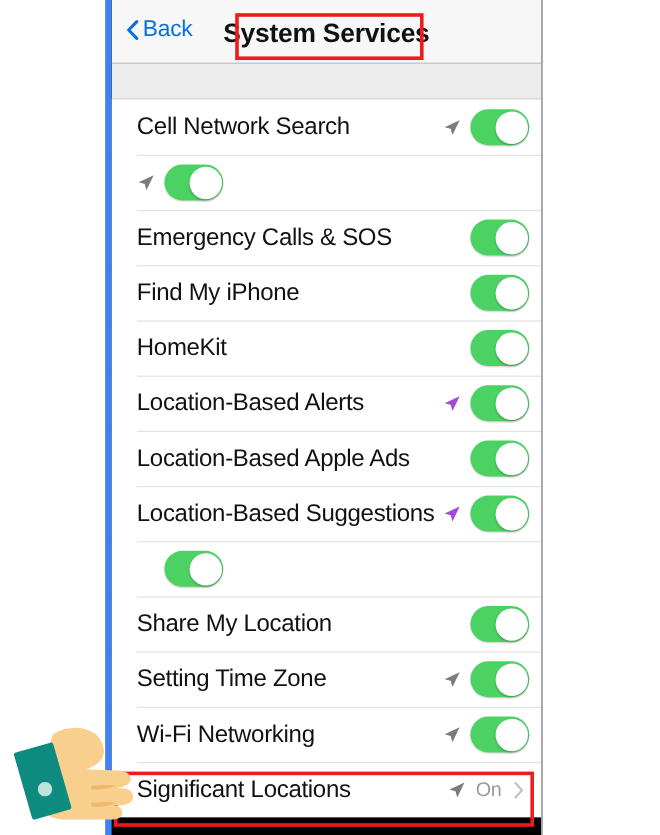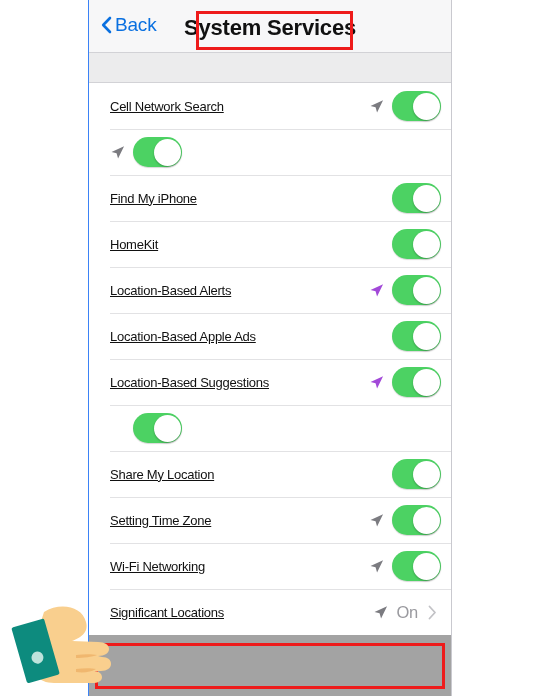--- a/index.html
+++ b/index.html
@@ -15,22 +15,22 @@
     position: relative;
   }
 
   
   .phone {
     position: absolute;
     left: 88px;
     top: 0;
     width: 364px;
     height: 696px;
-    background: #a3a3a3;
-    border-left: 1px solid #3b82f6;
+    background: #000000;
+    border-left: 5px solid #3b82f6;
     border-right: 1px solid #c9c9cf;
     box-sizing: border-box;
     overflow: hidden;
   }
 
   
   .navbar {
     position: relative;
     height: 53px;
     background: #f7f7f8;
@@ -92,25 +92,24 @@
     content: "";
     position: absolute;
     left: 21px;
     right: 0;
     top: 0;
     height: 1px;
     background: #e2e2e4;
   }
   .row-label {
     flex: 1;
-    font-size: 13px;
+    font-size: 20px;
     color: #111111;
     letter-spacing: -0.25px;
     white-space: nowrap;
-    text-decoration: underline;
   }
   .row-right {
     display: flex;
     align-items: center;
     gap: 8px;
   }
 
   
   .loc-arrow {
     width: 15px;
@@ -212,20 +211,31 @@
         <span class="row-right">
           <span class="loc-arrow"><svg viewBox="0 0 16 16" width="15" height="15" aria-hidden="true">
               <path d="M15 1.2 L1.6 7.4 L7.0 8.9 L8.6 14.4 Z" fill="#7b7b80"></path>
             </svg></span>
           <span class="toggle">
             <span class="knob"></span>
           </span>
         </span>
       </div>
       <div class="row">
+        <span class="row-label">Emergency Calls &amp; SOS</span>
+        <span class="row-right">
+          <span class="loc-arrow hidden"><svg viewBox="0 0 16 16" width="15" height="15" aria-hidden="true">
+              <path d="M15 1.2 L1.6 7.4 L7.0 8.9 L8.6 14.4 Z" fill="transparent"></path>
+            </svg></span>
+          <span class="toggle">
+            <span class="knob"></span>
+          </span>
+        </span>
+      </div>
+      <div class="row">
         <span class="row-label">Find My iPhone</span>
         <span class="row-right">
           <span class="loc-arrow hidden"><svg viewBox="0 0 16 16" width="15" height="15" aria-hidden="true">
               <path d="M15 1.2 L1.6 7.4 L7.0 8.9 L8.6 14.4 Z" fill="transparent"></path>
             </svg></span>
           <span class="toggle">
             <span class="knob"></span>
           </span>
         </span>
       </div>

